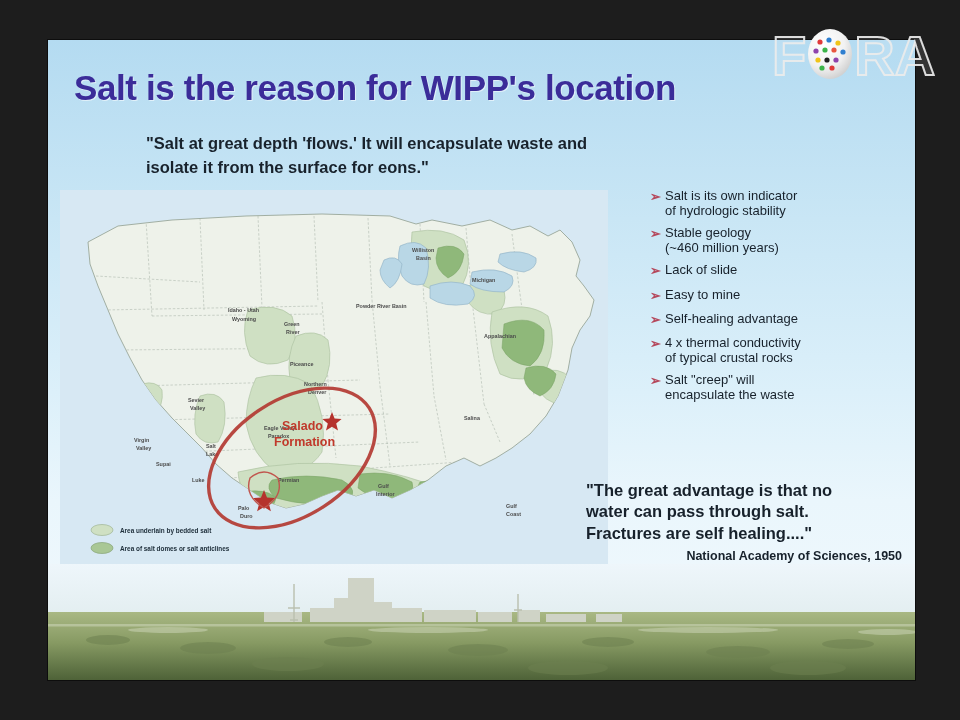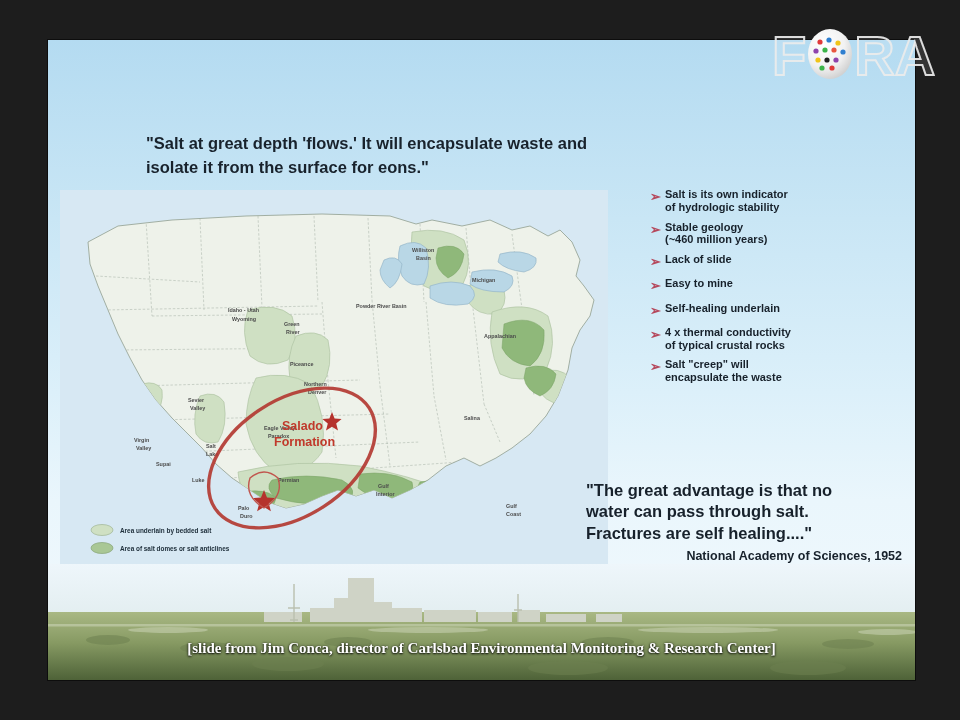--- a/index.html
+++ b/index.html
@@ -107,22 +107,22 @@
     flex: 0 0 auto;
     width: 15px;
     font-size: 13px;
     line-height: 1.25;
     color: #b5485c;
     font-weight: bold;
     padding-top: 1px;
   }
   .bullet-text {
     flex: 1 1 auto;
-    font-size: 11px;
-    font-weight: bold;
+    font-size: 13px;
+    font-weight: normal;
     line-height: 1.16;
     color: #17212b;
     white-space: pre-line;
   }
 
   
   #bottom-quote {
     position: absolute;
     left: 538px;
     top: 440px;
@@ -189,20 +189,21 @@
   }
   #wm-globe { margin: 0 -6px; }
 </style>
 </head>
 <body>
 
 <div id="screen">
 
   <div id="slide">
 
+    <div id="slide-title">Salt is the reason for WIPP's location</div>
 
     <div id="top-quote">"Salt at great depth 'flows.'  It will encapsulate
 waste and isolate it from the surface for eons."</div>
 
     <div id="map-area">
       <svg id="map-svg" viewBox="0 0 548 390" xmlns="http://www.w3.org/2000/svg">
         <defs>
           <clipPath id="usclip">
             <path d="M28,52 L58,36 L112,30 L186,26 L262,24 L330,26 L356,34 L372,30 L402,36 L430,30
                      L452,40 L470,36 L488,46 L500,40 L512,52 L520,70 L516,86 L524,96 L534,110
@@ -361,39 +362,39 @@
       <div class="bullet-row">
         <span class="bullet-mark">➢</span>
         <span class="bullet-text">Lack of slide</span>
       </div>
       <div class="bullet-row">
         <span class="bullet-mark">➢</span>
         <span class="bullet-text">Easy to mine</span>
       </div>
       <div class="bullet-row">
         <span class="bullet-mark">➢</span>
-        <span class="bullet-text">Self-healing underlain</span>
+        <span class="bullet-text">Self-healing advantage</span>
       </div>
       <div class="bullet-row">
         <span class="bullet-mark">➢</span>
         <span class="bullet-text">4 x thermal conductivity
 of typical crustal rocks</span>
       </div>
       <div class="bullet-row">
         <span class="bullet-mark">➢</span>
         <span class="bullet-text">Salt "creep" will
 encapsulate the waste</span>
       </div>
     </div>
 
     <div id="bottom-quote">
       <div id="bottom-quote-text">"The great advantage is that no
 water can pass through salt.
 Fractures are self healing...."</div>
-      <div id="bottom-quote-attr">National Academy of Sciences, 1952</div>
+      <div id="bottom-quote-attr">National Academy of Sciences, 1950</div>
     </div>
 
     <div id="photo">
       <svg id="photo-svg" viewBox="0 0 867 116" xmlns="http://www.w3.org/2000/svg" preserveAspectRatio="none">
         <defs>
           <linearGradient id="skyg" x1="0" y1="0" x2="0" y2="1">
             <stop offset="0%" stop-color="#eef6fb"></stop>
             <stop offset="100%" stop-color="#e3eef0"></stop>
           </linearGradient>
           <linearGradient id="groundg" x1="0" y1="0" x2="0" y2="1">
@@ -442,21 +443,20 @@
         <g fill="#cfd8bb" opacity="0.5">
           <ellipse cx="120" cy="66" rx="40" ry="3"></ellipse>
           <ellipse cx="380" cy="66" rx="60" ry="3"></ellipse>
           <ellipse cx="660" cy="66" rx="70" ry="3"></ellipse>
           <ellipse cx="840" cy="68" rx="30" ry="3"></ellipse>
         </g>
         <rect x="0" y="60" width="867" height="2.5" fill="#d9dfc9" opacity="0.45"></rect>
       </svg>
     </div>
 
-    <div id="caption">[slide from Jim Conca, director of Carlsbad Environmental Monitoring &amp; Research Center]</div>
 
   </div>
 
   <div id="watermark">
     <span class="wm-letter">F</span>
     <span id="wm-globe">
       <svg width="60" height="60" viewBox="0 0 60 60" xmlns="http://www.w3.org/2000/svg">
         <defs>
           <radialGradient id="gsph" cx="38%" cy="32%" r="72%">
             <stop offset="0%" stop-color="#ffffff"></stop>

